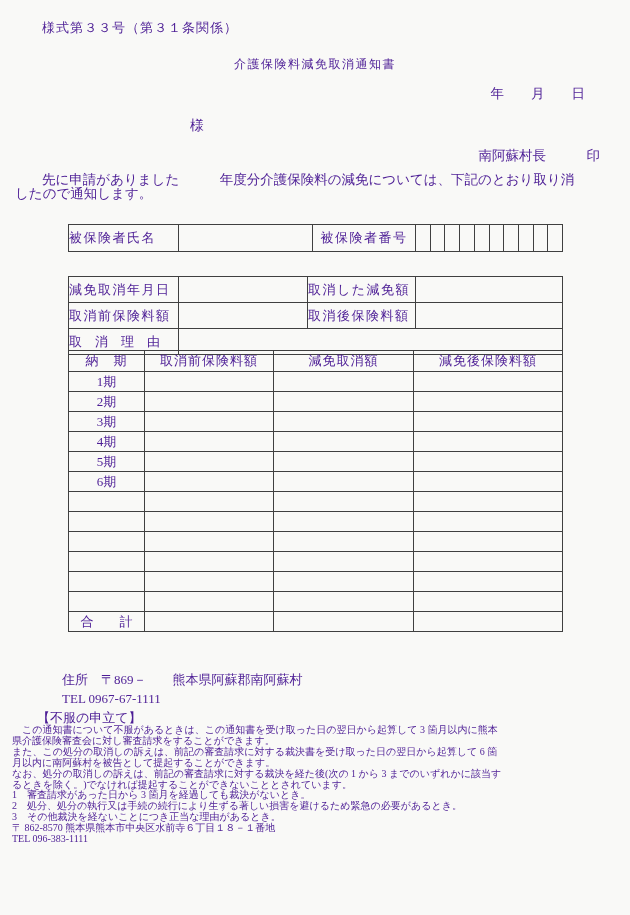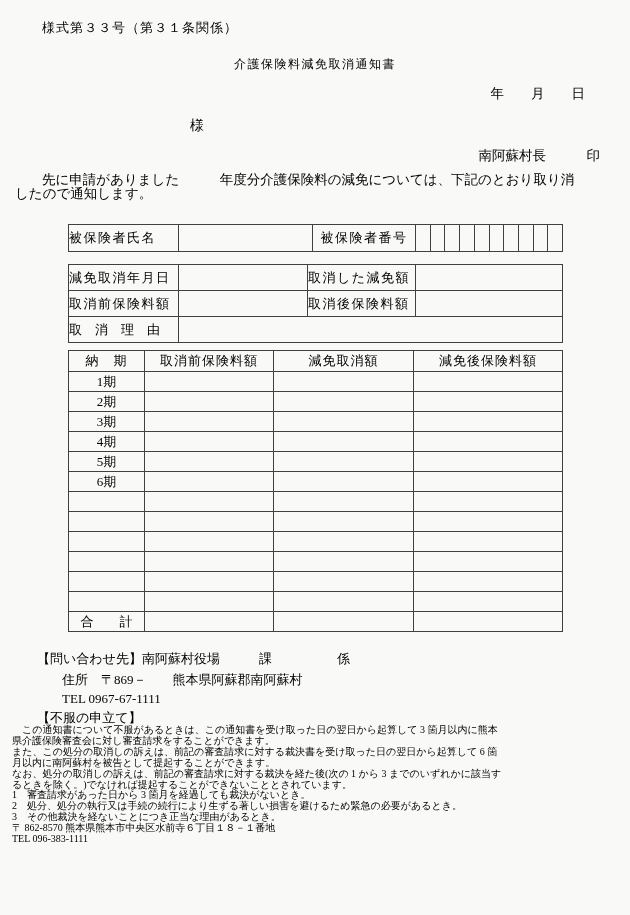--- a/index.html
+++ b/index.html
@@ -1,21 +1,21 @@
 <!DOCTYPE html>
 <html lang="ja"><head>
 <meta charset="utf-8">
 <style>
   html,body { margin:0; padding:0; background:#e8e8e8; }
   .page {
     position:relative;
     width:630px; height:915px;
     margin:0 auto;
     background:#f9f9f7;
-    color:#000000;
+    color:#4c1d95;
     font-family:"Liberation Serif","DejaVu Serif",serif;
     overflow:hidden;
   }
   .abs { position:absolute; white-space:nowrap; }
 
   .form-number { left:42px; top:19px; font-size:13px; letter-spacing:1px; }
   .doc-title   { left:0; top:56px; width:630px; text-align:center; font-size:12px; letter-spacing:1.5px; }
   .date-line   { right:45px; top:85px; font-size:13.5px; }
   .addressee   { left:190px; top:117px; font-size:14px; }
   .issuer      { right:30px; top:147px; font-size:13.5px; }
@@ -32,21 +32,21 @@
   .padL { padding-left:6px; text-align:left; }
   .ctr  { text-align:center; }
 
   .t1 { left:68px; top:224px; width:494px; }
   .t1 td { height:26px; }
   .boxes-cell { padding:0; }
   .boxes { display:flex; height:26px; }
   .box { flex:1 1 0; border-left:1px solid #404040; }
   .box:first-child { border-left:none; }
 
-  .t2 { left:68px; top:264px; width:494px;font-family:Liberation Serif, serif; }
+  .t2 { left:68px; top:276px; width:494px;font-family:Liberation Serif, serif; }
   .t2 td { height:25px; }
 
   .t3 { left:68px; top:350px; width:494px;padding-left:40px; }
   .t3 th { height:20px; text-align:center; letter-spacing:1px; }
   .t3 td { height:19px; }
 
   .contact-head { left:37px; top:650px; font-size:13px; }
   .contact-addr { left:62px; top:671px; font-size:13px; }
   .contact-tel  { left:62px; top:691px; font-size:13px; }
 
@@ -217,21 +217,20 @@
         </tr>
         <tr>
           <td class="ctr">合　　計</td>
           <td></td>
           <td></td>
           <td></td>
         </tr>
       </tbody>
   </table>
 
-  <div class="abs contact-head">【問い合わせ先】南阿蘇村役場　　　課　　　　　係</div>
   <div class="abs contact-addr">住所　〒869－　　熊本県阿蘇郡南阿蘇村</div>
   <div class="abs contact-tel">TEL 0967-67-1111</div>
 
   <div class="abs appeal-head">【不服の申立て】</div>
   <div class="abs appeal-body">
       <div>　この通知書について不服があるときは、この通知書を受け取った日の翌日から起算して 3 箇月以内に熊本</div>
       <div>県介護保険審査会に対し審査請求をすることができます。</div>
       <div>また、この処分の取消しの訴えは、前記の審査請求に対する裁決書を受け取った日の翌日から起算して 6 箇</div>
       <div>月以内に南阿蘇村を被告として提起することができます。</div>
       <div>なお、処分の取消しの訴えは、前記の審査請求に対する裁決を経た後(次の 1 から 3 までのいずれかに該当す</div>

